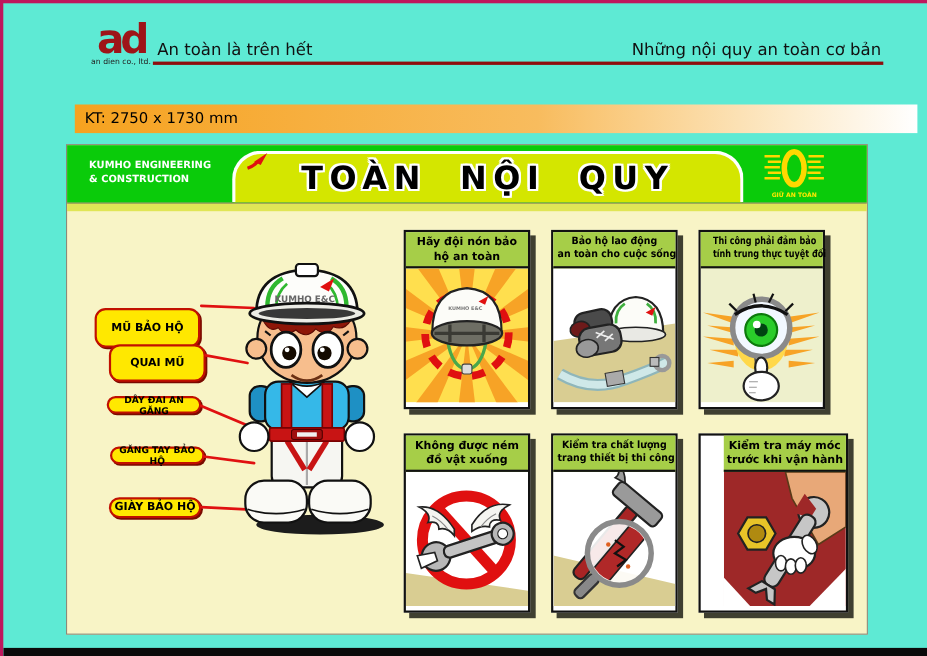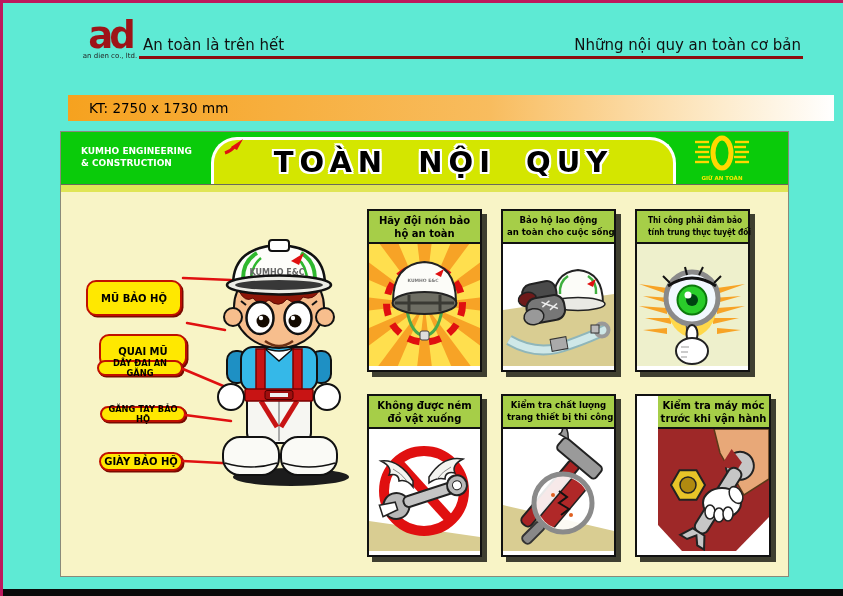--- a/index.html
+++ b/index.html
@@ -7,21 +7,21 @@
         font-family:"DejaVu Sans","Liberation Sans",sans-serif;overflow:hidden;}
   
   .ad-logo{position:absolute;left:72px;top:14px;width:70px;text-align:center;}
   .ad-logo .mark{font-size:37px;font-weight:bold;letter-spacing:-4px;color:#9E1418;line-height:38px;}
   .ad-logo .sub{font-size:7px;color:#222;margin-top:-3px;}
   .tag-left{position:absolute;left:140px;top:33px;font-size:15px;color:#111;}
   .tag-right{position:absolute;right:43px;top:33px;font-size:15px;color:#111;}
   .red-rule{position:absolute;left:136px;top:53px;width:664px;height:3px;background:#8E0E0E;}
   
   .kt-bar{position:absolute;left:65px;top:92px;width:766px;height:26px;line-height:26px;
-          padding-left:21px;box-sizing:border-box;font-size:13.5px;color:#000;
+          padding-left:9px;box-sizing:border-box;font-size:13.5px;color:#000;
           background:linear-gradient(90deg,#F6A21F 0%,#F8BC5E 55%,#FDEBCB 85%,#FFFFFF 100%);}
   
   .board{position:absolute;left:57px;top:128px;width:727px;height:444px;
          background:#F8F4C6;border:1px solid #8A8A7A;box-sizing:content-box;}
   .board-header{position:relative;height:52px;background:#0ACB0A;overflow:hidden;}
   .company{position:absolute;left:20px;top:13px;color:#fff;font-size:9px;font-weight:bold;line-height:1.35;}
   .company-arrow{position:absolute;left:160px;top:5px;}
   .title-arch{position:absolute;left:150px;right:112px;top:5px;bottom:0;background:#D4E600;
               border:3px solid #fff;border-bottom:none;border-radius:26px 26px 0 0;
               display:flex;align-items:center;justify-content:center;}
@@ -97,21 +97,21 @@
           </g>
         </svg>
         <div class="badge-caption">GIỮ AN TOÀN</div>
       </div>
     </div>
     <div class="board-strip"></div>
 
     <div class="board-body">
 
       <div class="pill f10" style="left:25px;top:88px;width:96px;height:36px;">MŨ BẢO HỘ</div>
-      <div class="pill f10" style="left:38px;top:121px;width:88px;height:34px;margin-top:21px;">QUAI MŨ</div>
+      <div class="pill f10" style="left:38px;top:121px;width:88px;height:34px;">QUAI MŨ</div>
       <div class="pill f8" style="left:36px;top:168px;width:86px;height:16px;">DÂY ĐAI AN GĂNG</div>
       <div class="pill f8" style="left:39px;top:214px;width:86px;height:16px;">GĂNG TAY BẢO HỘ</div>
       <div class="pill f10" style="left:38px;top:260px;width:84px;height:19px;">GIÀY BẢO HỘ</div>
 
       <svg class="lines-overlay" width="310" height="300" viewBox="0 0 310 300">
         <g stroke="#E01010" stroke-width="2.5" stroke-linecap="round">
           <line x1="122" y1="46" x2="170" y2="48"></line>
           <line x1="126" y1="91" x2="164" y2="98"></line>
           <line x1="122" y1="137" x2="186" y2="164"></line>
           <line x1="124" y1="183" x2="170" y2="189"></line>

